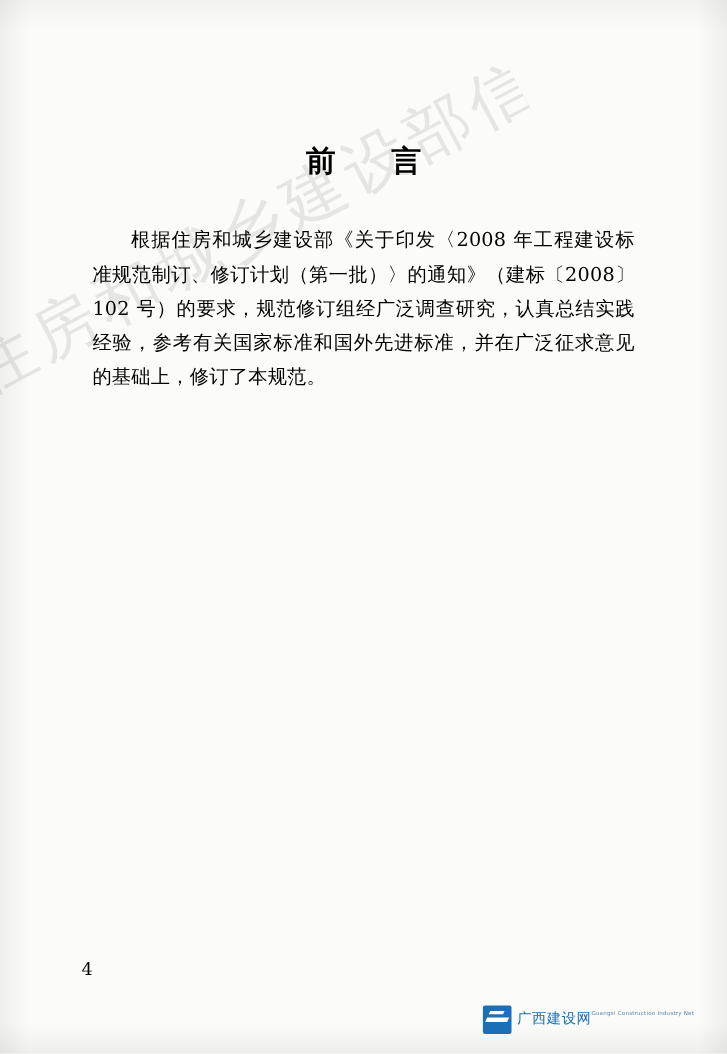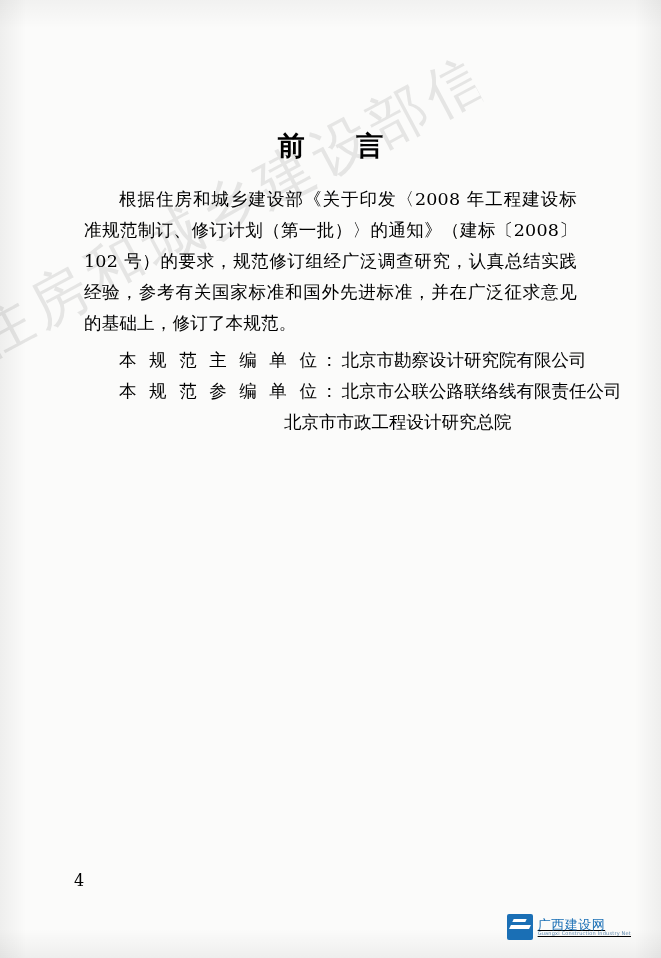--- a/index.html
+++ b/index.html
@@ -61,24 +61,24 @@
     padding: 0 84px;
   }
   .doc-title {
     text-align: center;
     font-size: 27px;
     font-weight: bold;
     letter-spacing: 22px;
     margin: 0;
     padding-top: 128px;
     padding-left: 22px;
-    font-family: Liberation Sans, sans-serif;
+    font-family: Liberation Serif, serif;
   }
   .body-text {
-    margin-top: 20px;
+    margin-top: 40px;
   }
   p.para {
     margin: 0 0 1px 0;
     font-size: 17.5px;
     line-height: 31px;
     text-align: justify;
     text-justify: inter-ideograph;
     text-indent: 35px;
     letter-spacing: 0.2px;
   }
@@ -140,23 +140,22 @@
     position: absolute;
     left: 6px;
     top: 5px;
     width: 13px;
     height: 3px;
     background: #ffffff;
     transform: skewX(-25deg);
   }
   .footer-logo .logo-text {
     display: flex;
-    flex-direction: column;
+    flex-direction: row;
     line-height: 1.05;
-    text-decoration: underline;
   }
   .footer-logo .logo-title {
     font-size: 13px;
     color: #1a6fb5;
     font-family: "DejaVu Sans", "Liberation Sans", sans-serif;
     letter-spacing: 0.5px;
   }
   .footer-logo .logo-sub {
     font-size: 5px;
     color: #5d87ab;
@@ -174,32 +173,20 @@
   </div>
 
   <div class="content">
 
     <h1 class="doc-title">前    言</h1>
 
     <div class="body-text">
       <p class="para">根据住房和城乡建设部《关于印发〈2008 年工程建设标准规范制订、修订计划（第一批）〉的通知》（建标〔2008〕102 号）的要求，规范修订组经广泛调查研究，认真总结实践经验，参考有关国家标准和国外先进标准，并在广泛征求意见的基础上，修订了本规范。</p>
     </div>
 
-    <div class="sign-block">
-      <div class="sign-line">
-        <span class="label">本 规 范 主 编 单 位：</span><span class="value">北京市勘察设计研究院有限公司</span>
-      </div>
-      <div class="sign-line">
-        <span class="label">本 规 范 参 编 单 位：</span><span class="value">北京市公联公路联络线有限责任公司</span>
-      </div>
-      <div class="sign-line indented">
-        <span class="value">北京市市政工程设计研究总院</span>
-      </div>
-
-    </div>
 
   </div>
 
   <div class="page-number">4</div>
 
   <div class="footer-logo">
     <span class="logo-mark"></span>
     <span class="logo-text">
       <span class="logo-title">广西建设网</span>
       <span class="logo-sub">Guangxi Construction Industry Net</span>

